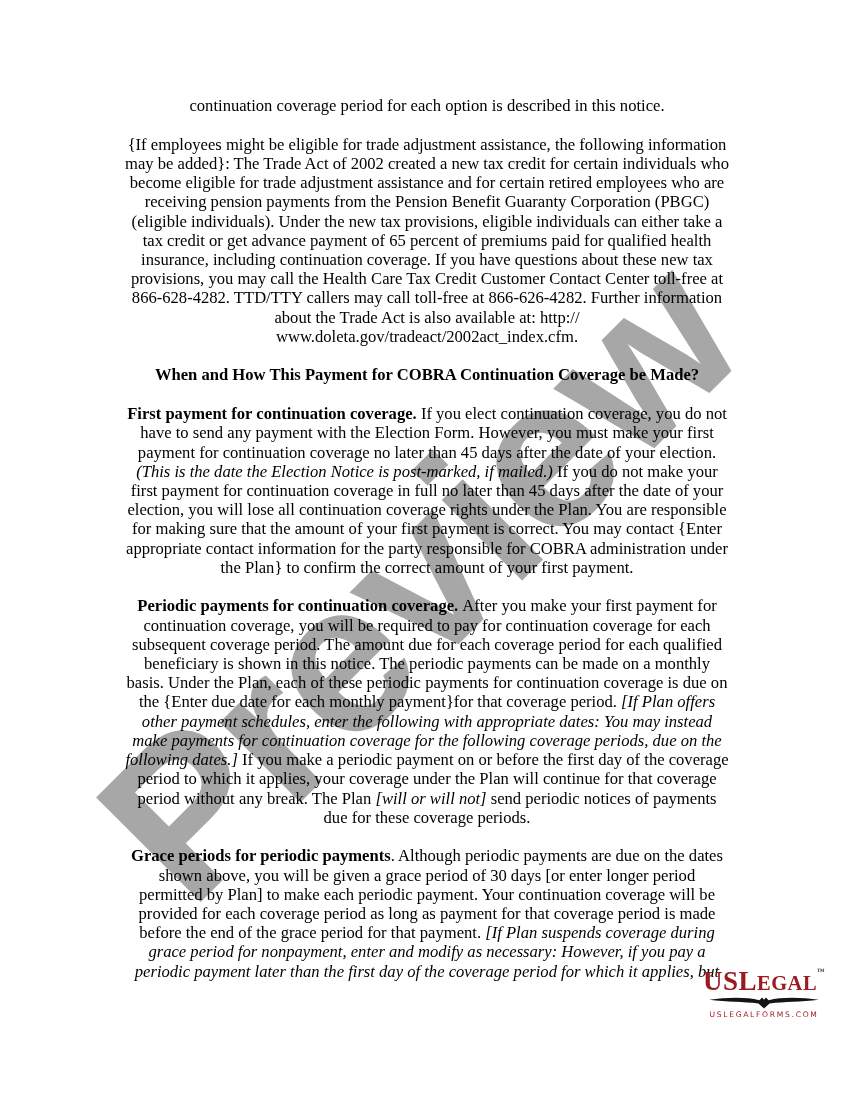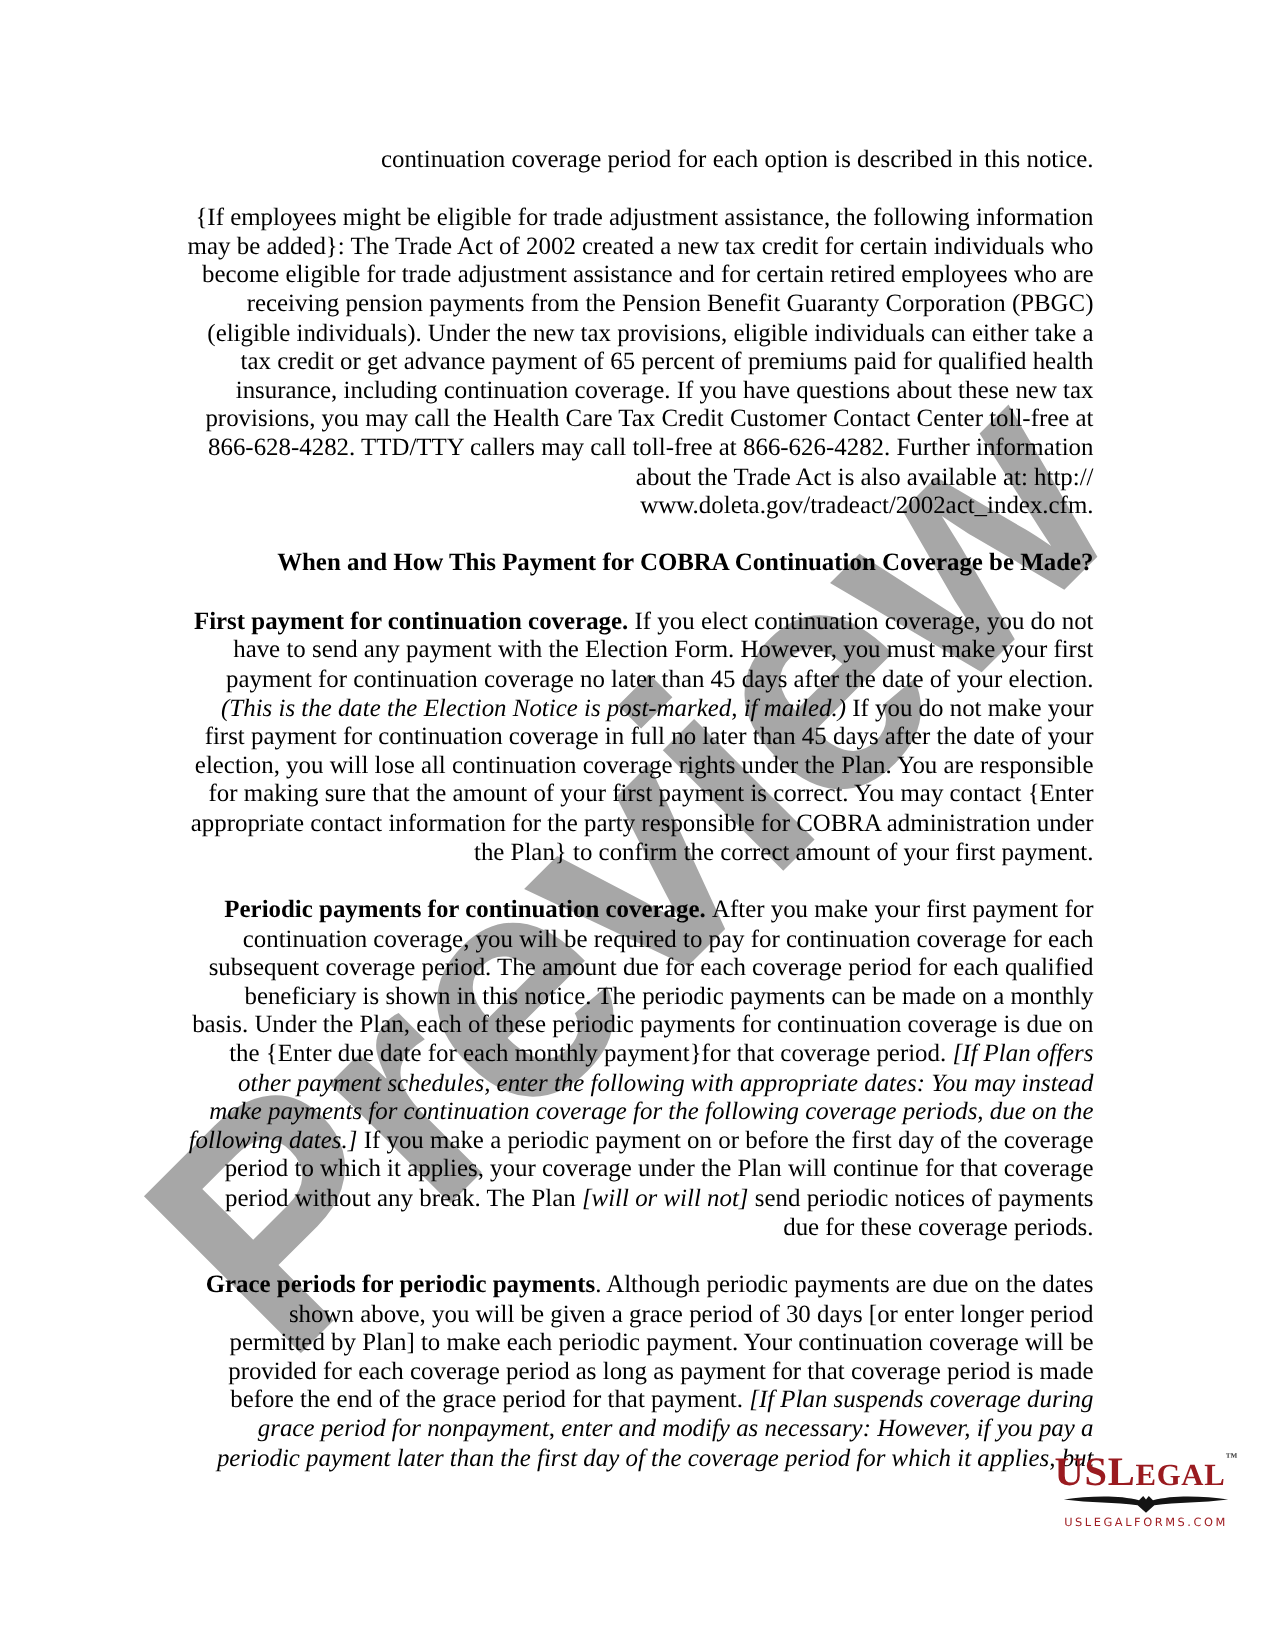--- a/index.html
+++ b/index.html
@@ -27,21 +27,21 @@
   }
   .doc {
     position: absolute;
     left: 125px;
     top: 96px;
     width: 604px;
     z-index: 2;
     color: #000000;
     font-size: 16.6px;
     line-height: 19.2px;
-    text-align: right;
+    text-align: center;
   }
   .doc p { margin: 0 0 19.5px 0; }
   .doc p:last-child { margin-bottom: 0; }
   .doc .heading { font-weight: bold; }
   .run-bold { font-weight: bold; }
   .run-italic { font-style: italic; }
   .run-regular { font-weight: normal; font-style: normal; }
   .logo {
     position: absolute;
     top: 968px;

